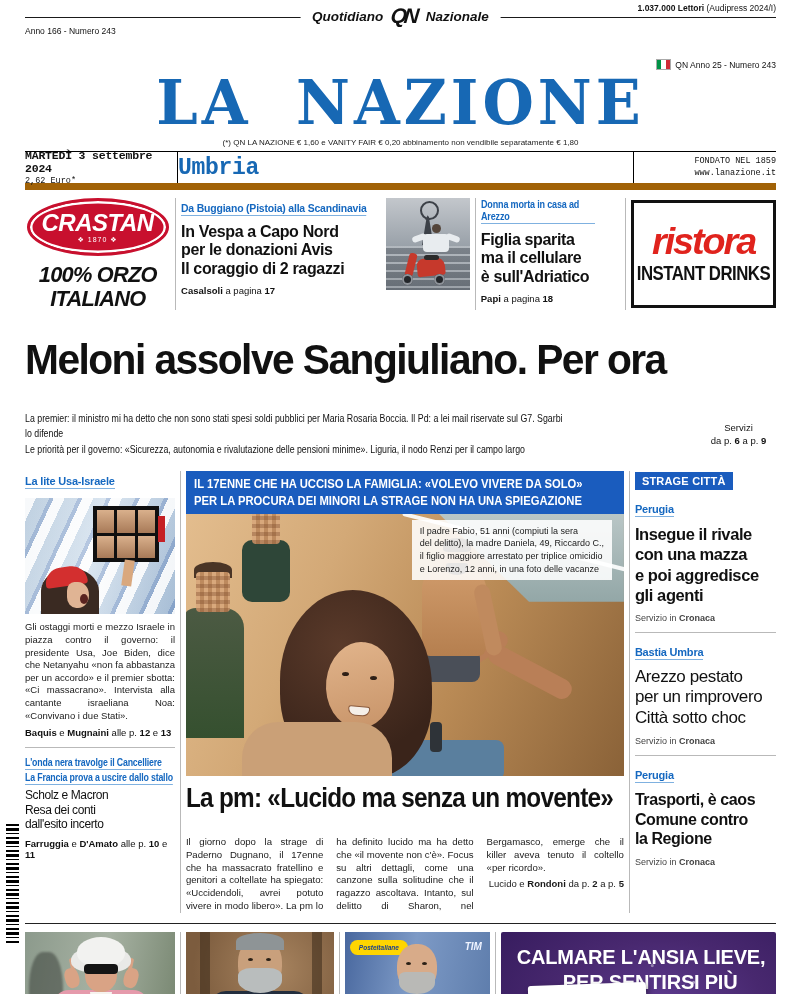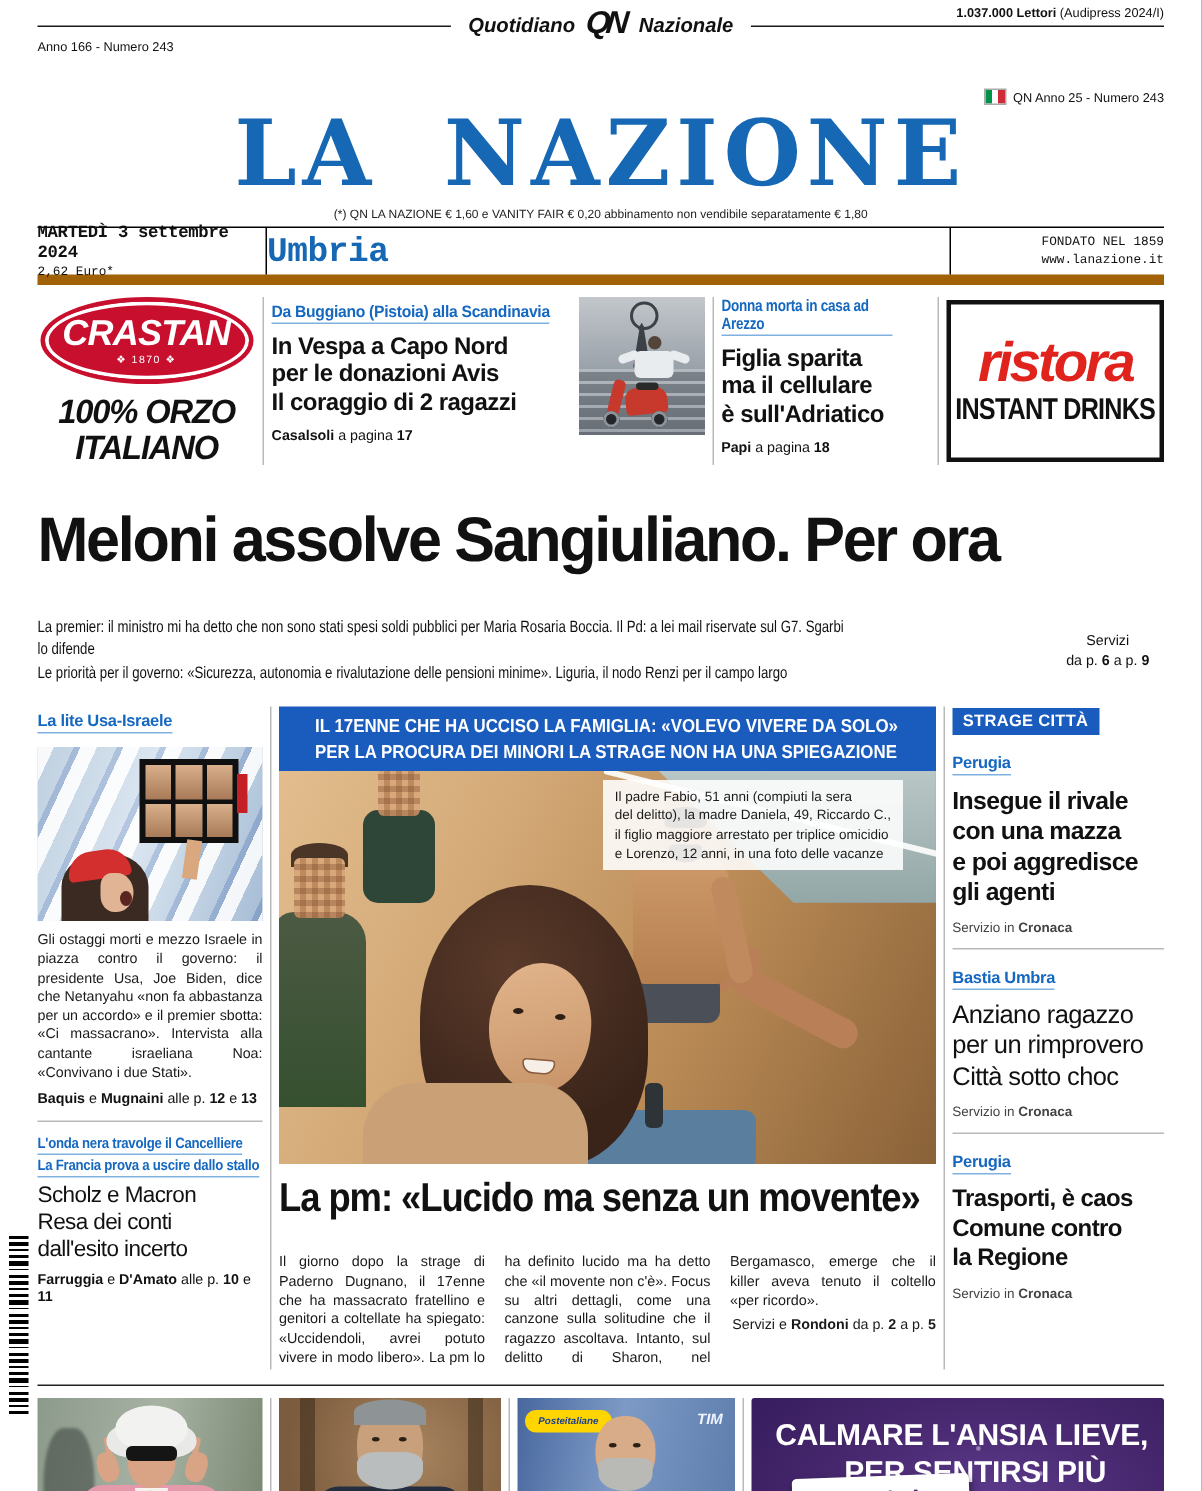--- a/index.html
+++ b/index.html
@@ -106,42 +106,42 @@
   .lead-sub{flex:0 0 676px;font-size:11px;line-height:1.45;transform:scaleX(0.8);transform-origin:0 50%;}
   .lead-services{width:75px;text-align:center;font-size:9.5px;line-height:1.45;}
 
   
   .main-grid{display:flex;margin-top:13px;}
   .col-left{width:150px;}
   .col-center{width:438px;}
   .col-right{width:150px;}
 
   .hl-md{font-size:17.5px;font-weight:600;line-height:1.18;letter-spacing:-0.4px;margin:3px 0 6px;}
-  .hl-light{font-size:15px;font-weight:400;line-height:1.2;letter-spacing:-0.4px;margin:3px 0 6px;}
+  .hl-light{font-size:12px;font-weight:400;line-height:1.2;letter-spacing:-0.4px;margin:3px 0 6px;}
   .hl-bold-sm{font-size:16.5px;font-weight:800;line-height:1.22;letter-spacing:-0.4px;margin:3px 0 6px;}
   .body-sm{font-size:9.5px;text-align:justify;line-height:1.33;color:#1a1a1a;}
 
   .protest-photo{width:150px;height:116px;position:relative;overflow:hidden;margin:5px 0 7px;
     background:linear-gradient(105deg,#c9d6e2,#eef3f7 45%,#a9bdd3);}
   .pp-flags{position:absolute;inset:0;background:repeating-linear-gradient(115deg,
       rgba(255,255,255,0.85) 0 10px,rgba(160,190,220,0.25) 10px 22px,rgba(40,90,170,0.28) 22px 26px);}
   .pp-placard{position:absolute;top:8px;right:16px;width:66px;height:56px;background:#101010;padding:4px;
       display:grid;grid-template-columns:repeat(3,1fr);grid-template-rows:repeat(2,1fr);gap:3px;box-sizing:border-box;}
   .pp-placard::after{content:"";position:absolute;right:-6px;top:10px;width:7px;height:26px;background:#c52025;}
   .pp-face{background:linear-gradient(#d9b08c,#a87a58);}
   .pp-arm{position:absolute;top:62px;right:42px;width:10px;height:26px;background:#d9a87e;transform:rotate(8deg);}
   .pp-hair{position:absolute;bottom:0;left:16px;width:58px;height:46px;background:#3a2a22;border-radius:50% 50% 0 0;}
   .pp-cap{position:absolute;bottom:28px;left:20px;width:42px;height:19px;background:#d32f2f;
           border-radius:20px 20px 4px 4px;transform:rotate(-8deg);}
   .pp-face2{position:absolute;bottom:6px;left:42px;width:22px;height:26px;background:#e0b494;
             border-radius:40% 60% 60% 50%;}
   .pp-mouth{position:absolute;bottom:10px;left:55px;width:8px;height:10px;background:#5a2420;border-radius:50%;}
 
   
-  .banner{background:#1a5cbe;color:#fff;padding:5px 24px;}
+  .banner{background:#1a5cbe;color:#fff;padding:5px 8px;}
   .banner-lines{font-size:12.5px;font-weight:800;line-height:1.3;letter-spacing:0;
                 transform:scaleX(0.9);transform-origin:0 50%;width:max-content;}
   .beach{width:438px;height:262px;position:relative;overflow:hidden;
     background:linear-gradient(115deg,#e3bd8e 0%,#d3a977 30%,#b98a55 62%,#8a6238 100%);}
   .sea{position:absolute;top:0;right:0;width:250px;height:88px;
        background:linear-gradient(#b9c6c6,#93a7a7);clip-path:polygon(26% 0,100% 0,100% 100%,62% 100%);}
   .foam{position:absolute;top:56px;right:-12px;width:240px;height:4px;background:rgba(255,255,255,0.9);
         transform:rotate(14deg);transform-origin:100% 0;border-radius:2px;}
   .f-head{position:absolute;left:256px;top:26px;width:30px;height:34px;background:#c08a5e;border-radius:45%;}
   .f-head::before{content:"";position:absolute;top:-2px;left:1px;width:28px;height:14px;background:#3a2d22;
@@ -171,21 +171,21 @@
   .m-hair{position:absolute;left:94px;top:76px;width:152px;height:188px;
           background:radial-gradient(circle at 40% 30%,#5a3a2a,#3a241a 70%);border-radius:48% 52% 40% 45%;}
   .m-face{position:absolute;left:140px;top:128px;width:68px;height:86px;
           background:linear-gradient(160deg,#e2b58c,#c79368);border-radius:50% 50% 48% 52%;transform:rotate(6deg);}
   .m-eye{position:absolute;width:7px;height:4px;background:#2e1f16;border-radius:50%;}
   .m-eye.e1{left:156px;top:158px;} .m-eye.e2{left:184px;top:162px;}
   .m-smile{position:absolute;left:162px;top:192px;width:20px;height:8px;background:#f5efe8;
            border:1px solid #8a5a3c;border-radius:3px 3px 8px 8px;transform:rotate(5deg);}
   .m-shoulder{position:absolute;left:56px;top:208px;width:150px;height:60px;background:#caa077;
               border-radius:36px 36px 0 0;}
-  .beach-caption{position:absolute;top:6px;right:22px;background:rgba(255,255,255,0.88);padding:5px 8px;
+  .beach-caption{position:absolute;top:6px;right:12px;background:rgba(255,255,255,0.88);padding:5px 8px;
                  font-size:9px;line-height:1.4;color:#1a1a1a;max-width:300px;}
 
   .center-headline{font-size:27px;font-weight:800;letter-spacing:-0.8px;white-space:nowrap;margin-top:8px;
                    transform:scaleX(0.9);transform-origin:0 50%;line-height:1.1;}
   .body-cols{column-count:3;column-gap:13px;font-size:9.6px;line-height:1.34;text-align:justify;
              margin-top:8px;color:#1a1a1a;}
   .center-byline{text-align:right;margin-top:4px;font-size:9.5px;break-inside:avoid;}
 
   
   .badge{display:inline-block;background:#1a5cbe;color:#fff;font-weight:800;font-size:11px;
@@ -436,40 +436,40 @@
           <div class="m-smile"></div>
           <div class="m-shoulder"></div>
           <div class="beach-caption" data-bind-lines="center.photo_caption_lines">Il padre Fabio, 51 anni (compiuti la sera
 del delitto), la madre Daniela, 49, Riccardo C.,
 il figlio maggiore arrestato per triplice omicidio
 e Lorenzo, 12 anni, in una foto delle vacanze</div>
         </div>
         <h2 class="center-headline" data-bind="center.headline">La pm: «Lucido ma senza un movente»</h2>
         <div class="body-cols">
           <span data-bind="center.body">Il giorno dopo la strage di Paderno Dugnano, il 17enne che ha massacrato fratellino e genitori a coltellate ha spiegato: «Uccidendoli, avrei potuto vivere in modo libero». La pm lo ha definito lucido ma ha detto che «il movente non c'è». Focus su altri dettagli, come una canzone sulla solitudine che il ragazzo ascoltava. Intanto, sul delitto di Sharon, nel Bergamasco, emerge che il killer aveva tenuto il coltello «per ricordo».</span>
-          <div class="center-byline"><span>Servizi e </span><span class="seg-b">Rondoni</span><span> da p. </span><span class="seg-b">2</span><span> a p. </span><span class="seg-b">5</span></div>
+          <div class="center-byline"><span>Lucido e </span><span class="seg-b">Rondoni</span><span> da p. </span><span class="seg-b">2</span><span> a p. </span><span class="seg-b">5</span></div>
         </div>
       </div>
 
       <div class="vdiv"></div>
 
       <div class="col-right">
         <span class="badge" data-bind="right_col.title">STRAGE CITTÀ</span>
         <article>
           <span class="kicker" data-bind="right_col.items.0.kicker">Perugia</span>
           <h3 class="hl-bold-sm hl-b" data-bind-lines="right_col.items.0.headline_lines">Insegue il rivale
 con una mazza
 e poi aggredisce
 gli agenti</h3>
           <div class="service"><span>Servizio in </span><span class="seg-b">Cronaca</span></div>
         </article>
         <div class="hdiv"></div>
         <article>
           <span class="kicker" data-bind="right_col.items.1.kicker">Bastia Umbra</span>
-          <h3 class="hl-light hl-b2" data-bind-lines="right_col.items.1.headline_lines">Anziano ragazzo
+          <h3 class="hl-light hl-b2" data-bind-lines="right_col.items.1.headline_lines">Arezzo pestato
 per un rimprovero
 Città sotto choc</h3>
           <div class="service"><span>Servizio in </span><span class="seg-b">Cronaca</span></div>
         </article>
         <div class="hdiv"></div>
         <article>
           <span class="kicker" data-bind="right_col.items.2.kicker">Perugia</span>
           <h3 class="hl-bold-sm hl-b3" data-bind-lines="right_col.items.2.headline_lines">Trasporti, è caos
 Comune contro
 la Regione</h3>

